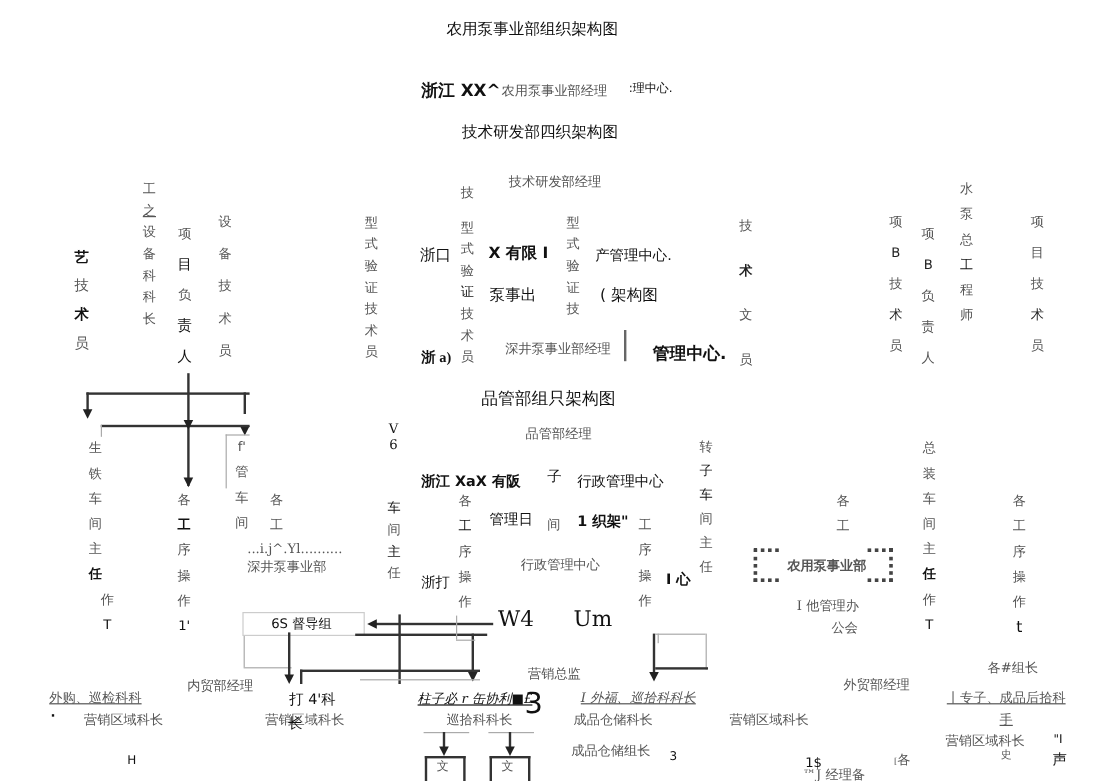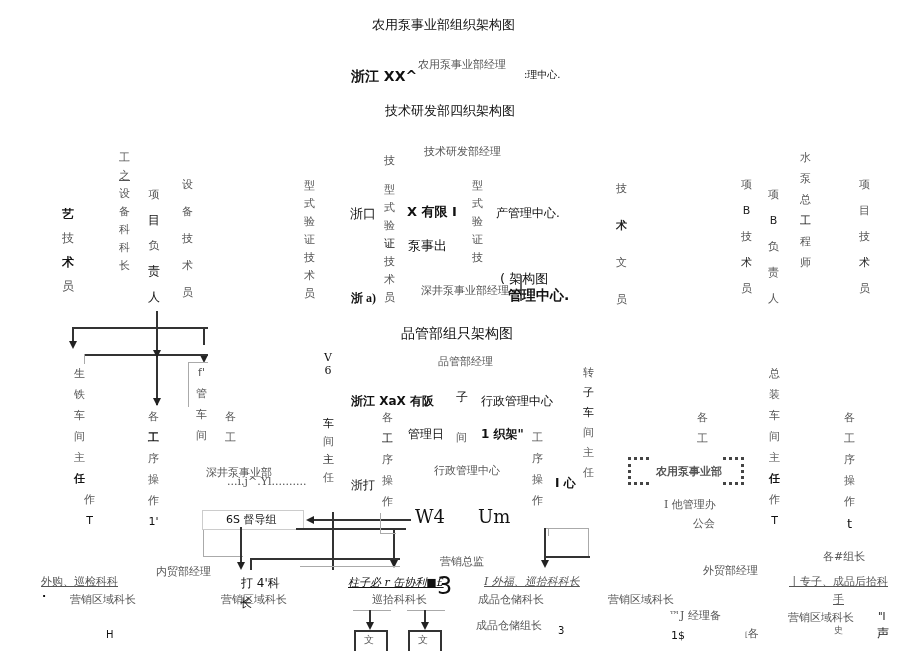--- a/index.html
+++ b/index.html
@@ -18,35 +18,35 @@
   .arr-d { position: absolute; width: 0; height: 0; border-left: 4px solid transparent; border-right: 4px solid transparent; border-top: 8px solid #222; }
   .arr-l { position: absolute; width: 0; height: 0; border-top: 4px solid transparent; border-bottom: 4px solid transparent; border-right: 8px solid #222; }
   .box { position: absolute; border: 1px solid #999; }
 </style>
 </head>
 <body>
 
 <div class="t" style="left:372px;top:18px;font-size:13px;">农用泵事业部组织架构图</div>
 
 <div class="t bold" style="left:351px;top:69px;font-size:14px;text-align:right;">浙江 XX^</div>
-<div class="t serif gray" style="left:418px;top:59px;font-size:11px;text-align:center;">农用泵事业部经理</div>
+<div class="t serif gray" style="left:418px;top:70px;font-size:11px;text-align:center;">农用泵事业部经理</div>
 <div class="t" style="left:524px;top:70px;font-size:10px;">:理中心.</div>
 
 <div class="t" style="left:385px;top:104px;font-size:13px;">技术研发部四织架构图</div>
 <div class="t serif gray" style="left:424px;top:146px;font-size:11px;">技术研发部经理</div>
 
 <div class="t" style="left:350px;top:207px;font-size:13px;">浙口</div>
 <div class="t bold" style="left:407px;top:205px;font-size:13px;">X 有限 I</div>
 <div class="t" style="left:496px;top:207px;font-size:12px;">产管理中心.</div>
 <div class="t" style="left:408px;top:240px;font-size:13px;font-family:Liberation Mono, monospace;">泵事出</div>
-<div class="t" style="left:500px;top:240px;font-size:13px;margin-top:32px;">( 架构图</div>
+<div class="t" style="left:500px;top:240px;font-size:13px;">( 架构图</div>
 <div class="t bold" style="left:351px;top:292px;font-size:12px;font-family:Liberation Serif, serif;">浙 a)</div>
 <div class="t serif gray" style="left:421px;top:285px;font-size:11px;">深井泵事业部经理</div>
 <div class="lnl" style="left:520px;top:275px;width:2px;height:26px;background:#666;"></div>
-<div class="t bold" style="left:508px;top:288px;font-size:14px;">管理中心.</div>
+<div class="t bold" style="left:544px;top:288px;font-size:14px;">管理中心.</div>
 
 <div class="v" style="left:62px;top:208px;font-size:12px;gap:12px;">
   <span class="bold">艺</span>
   <span class="gray">技</span>
   <span class="bold">术</span>
   <span class="gray">员</span>
 </div>
 <div class="v gray" style="left:119px;top:152px;font-size:11px;gap:7px;">
   <span>工</span>
   <span class="ul">之</span>
@@ -149,21 +149,21 @@
 <div class="t" style="left:401px;top:326px;font-size:14px;">品管部组只架构图</div>
 <div class="t serif gray" style="left:438px;top:356px;font-size:11px;">品管部经理</div>
 <div class="v serif" style="left:324px;top:352px;font-size:11px;gap:2px;">
   <span>V</span>
   <span>6</span>
 </div>
 
 <div class="t" style="left:351px;top:395px;font-size:12px;"><span class="bold">浙江 XaX 有阪</span></div>
 <div class="t" style="left:456px;top:391px;font-size:12px;">子</div>
 <div class="t" style="left:481px;top:395px;font-size:12px;">行政管理中心</div>
-<div class="t" style="left:408px;top:428px;font-size:12px;">管理日</div>
+<div class="t" style="left:408px;top:428px;font-size:12px;font-family:Liberation Mono, monospace;">管理日</div>
 <div class="t gray" style="left:456px;top:432px;font-size:11px;">间</div>
 <div class="t bold" style="left:481px;top:428px;font-size:12px;">1 织架"</div>
 <div class="t serif gray" style="left:434px;top:465px;font-size:11px;">行政管理中心</div>
 <div class="t" style="left:351px;top:479px;font-size:12px;">浙打</div>
 <div class="t bold" style="left:555px;top:477px;font-size:12px;">I 心</div>
 <div class="t serif" style="left:415px;top:508px;font-size:18px;">W4</div>
 <div class="t serif" style="left:478px;top:508px;font-size:18px;">Um</div>
 
 <div class="v gray" style="left:64px;top:368px;font-size:11px;gap:10px;">
   <span>生</span>
@@ -186,21 +186,21 @@
 <div class="v gray" style="left:196px;top:367px;font-size:11px;gap:10px;">
   <span>f'</span>
   <span>管</span>
   <span>车</span>
   <span>间</span>
 </div>
 <div class="v gray" style="left:225px;top:411px;font-size:11px;gap:10px;">
   <span>各</span>
   <span>工</span>
 </div>
-<div class="t serif gray" style="left:206px;top:476px;font-size:11px;margin-left:21px;">...i.j^.Yl..........</div>
+<div class="t serif gray" style="left:206px;top:452px;font-size:11px;">...i.j^.Yl..........</div>
 <div class="t serif gray" style="left:206px;top:467px;font-size:11px;">深井泵事业部</div>
 
 <div class="v gray" style="left:323px;top:418px;font-size:11px;gap:7px;">
   <span style="color:#111;">车</span>
   <span>间</span>
   <span style="color:#111;">主</span>
   <span>任</span>
 </div>
 <div class="v gray" style="left:382px;top:412px;font-size:11px;gap:10px;">
   <span>各</span>
@@ -295,21 +295,21 @@
 
 <div class="t serif gray ul" style="left:484px;top:576px;font-size:11px;font-style:italic;">I 外福、巡拾科科长</div>
 <div class="t serif gray" style="left:478px;top:594px;font-size:11px;">成品仓储科长</div>
 <div class="t serif gray" style="left:476px;top:620px;font-size:11px;">成品仓储组长</div>
 <div class="t" style="left:558px;top:626px;font-size:10px;">3</div>
 
 <div class="t serif gray" style="left:608px;top:594px;font-size:11px;">营销区域科长</div>
 <div class="t serif gray" style="left:823px;top:551px;font-size:11px;">各#组长</div>
 <div class="t serif gray ul" style="left:789px;top:576px;font-size:11px;">丨专子、成品后拾科</div>
 <div class="t serif gray ul" style="left:833px;top:594px;font-size:11px;">手</div>
-<div class="t serif gray" style="left:669px;top:610px;font-size:11px;">™J 经理备</div>
+<div class="t serif gray" style="left:669px;top:640px;font-size:11px;">™J 经理备</div>
 <div class="t serif gray" style="left:788px;top:612px;font-size:11px;">营销区域科长</div>
 <div class="t" style="left:878px;top:612px;font-size:10px;">"I</div>
 
 <div class="t" style="left:106px;top:630px;font-size:10px;">H</div>
 <div class="t" style="left:671px;top:630px;font-size:11px;">1$</div>
 <div class="t serif gray" style="left:745px;top:628px;font-size:11px;"><span style="font-size:7px;">[</span><span>各</span></div>
 <div class="t serif gray" style="left:834px;top:626px;font-size:9px;">史</div>
 <div class="t" style="left:877px;top:627px;font-size:12px;">声</div>
 
 <div class="lnl" style="left:353px;top:610px;width:38px;height:1px;"></div>

